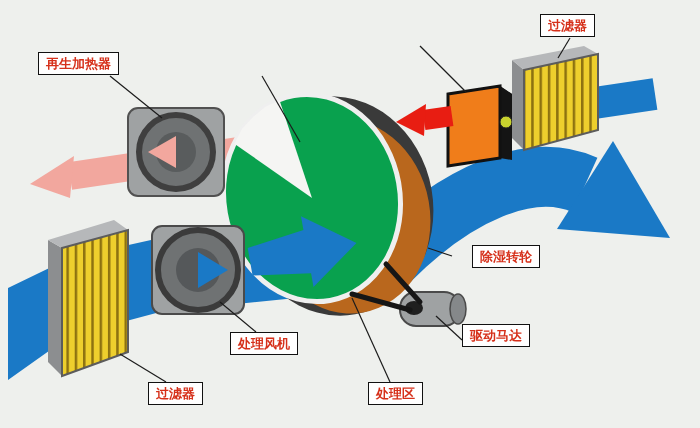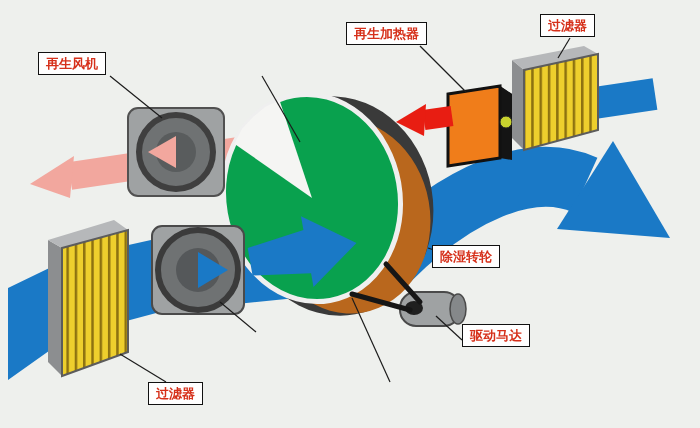--- a/index.html
+++ b/index.html
@@ -96,20 +96,21 @@
       <line x1="420" y1="46" x2="466" y2="92"></line>
       <line x1="570" y1="38" x2="558" y2="58"></line>
       <line x1="452" y1="256" x2="428" y2="248"></line>
       <line x1="462" y1="340" x2="436" y2="316"></line>
       <line x1="256" y1="332" x2="220" y2="302"></line>
       <line x1="390" y1="382" x2="352" y2="298"></line>
       <line x1="166" y1="382" x2="120" y2="354"></line>
     </g>
   </svg>
 
-  <div class="label" style="left:38px;top:52px">再生风机</div>
-  <div class="label" style="left:346px;top:22px">再生加热器</div>
+  <div class="label" style="left:38px;top:52px">再生加热器</div>
   <div class="label" style="left:540px;top:14px">过滤器</div>
-  <div class="label" style="left:432px;top:245px">除湿转轮</div>
+  <div class="label" style="left:472px;top:245px">除湿转轮</div>
   <div class="label" style="left:462px;top:324px">驱动马达</div>
+  <div class="label" style="left:230px;top:332px">处理风机</div>
+  <div class="label" style="left:368px;top:382px">处理区</div>
   <div class="label" style="left:148px;top:382px">过滤器</div>
 
 </div>
 
 </body></html>

